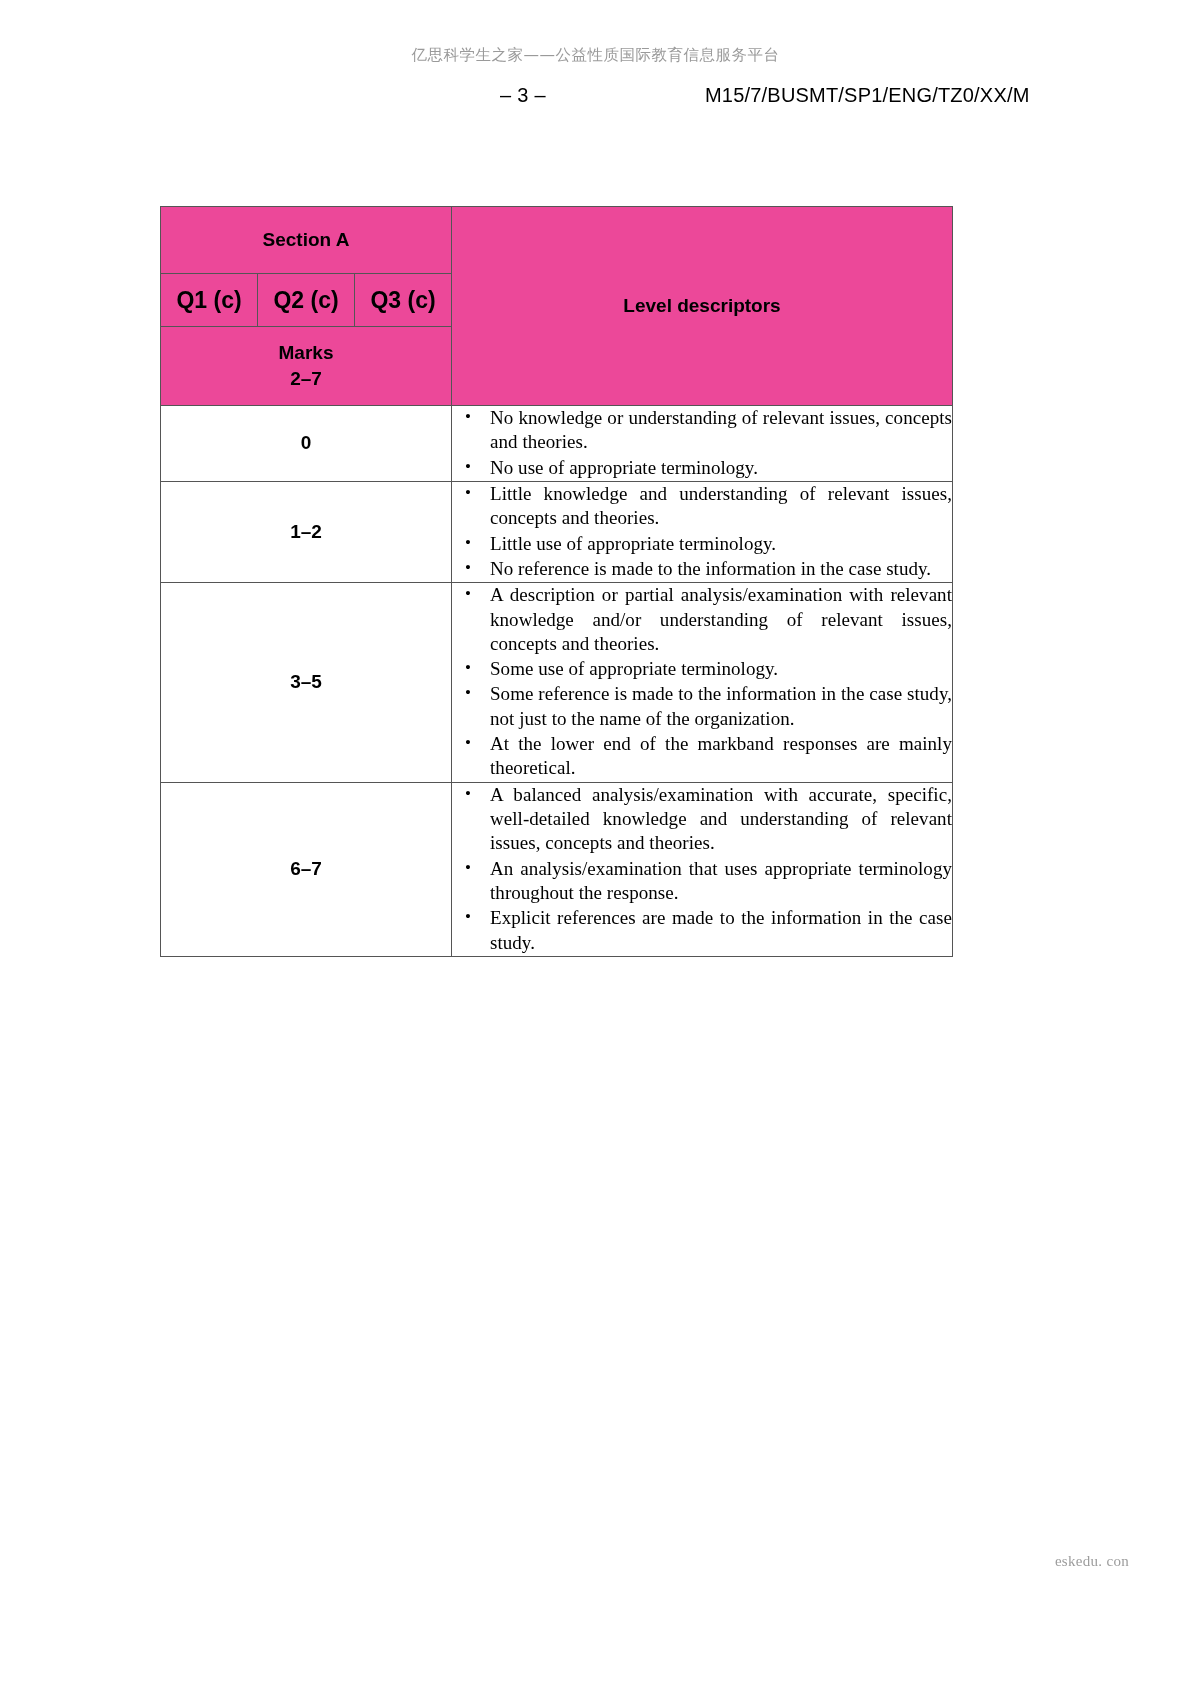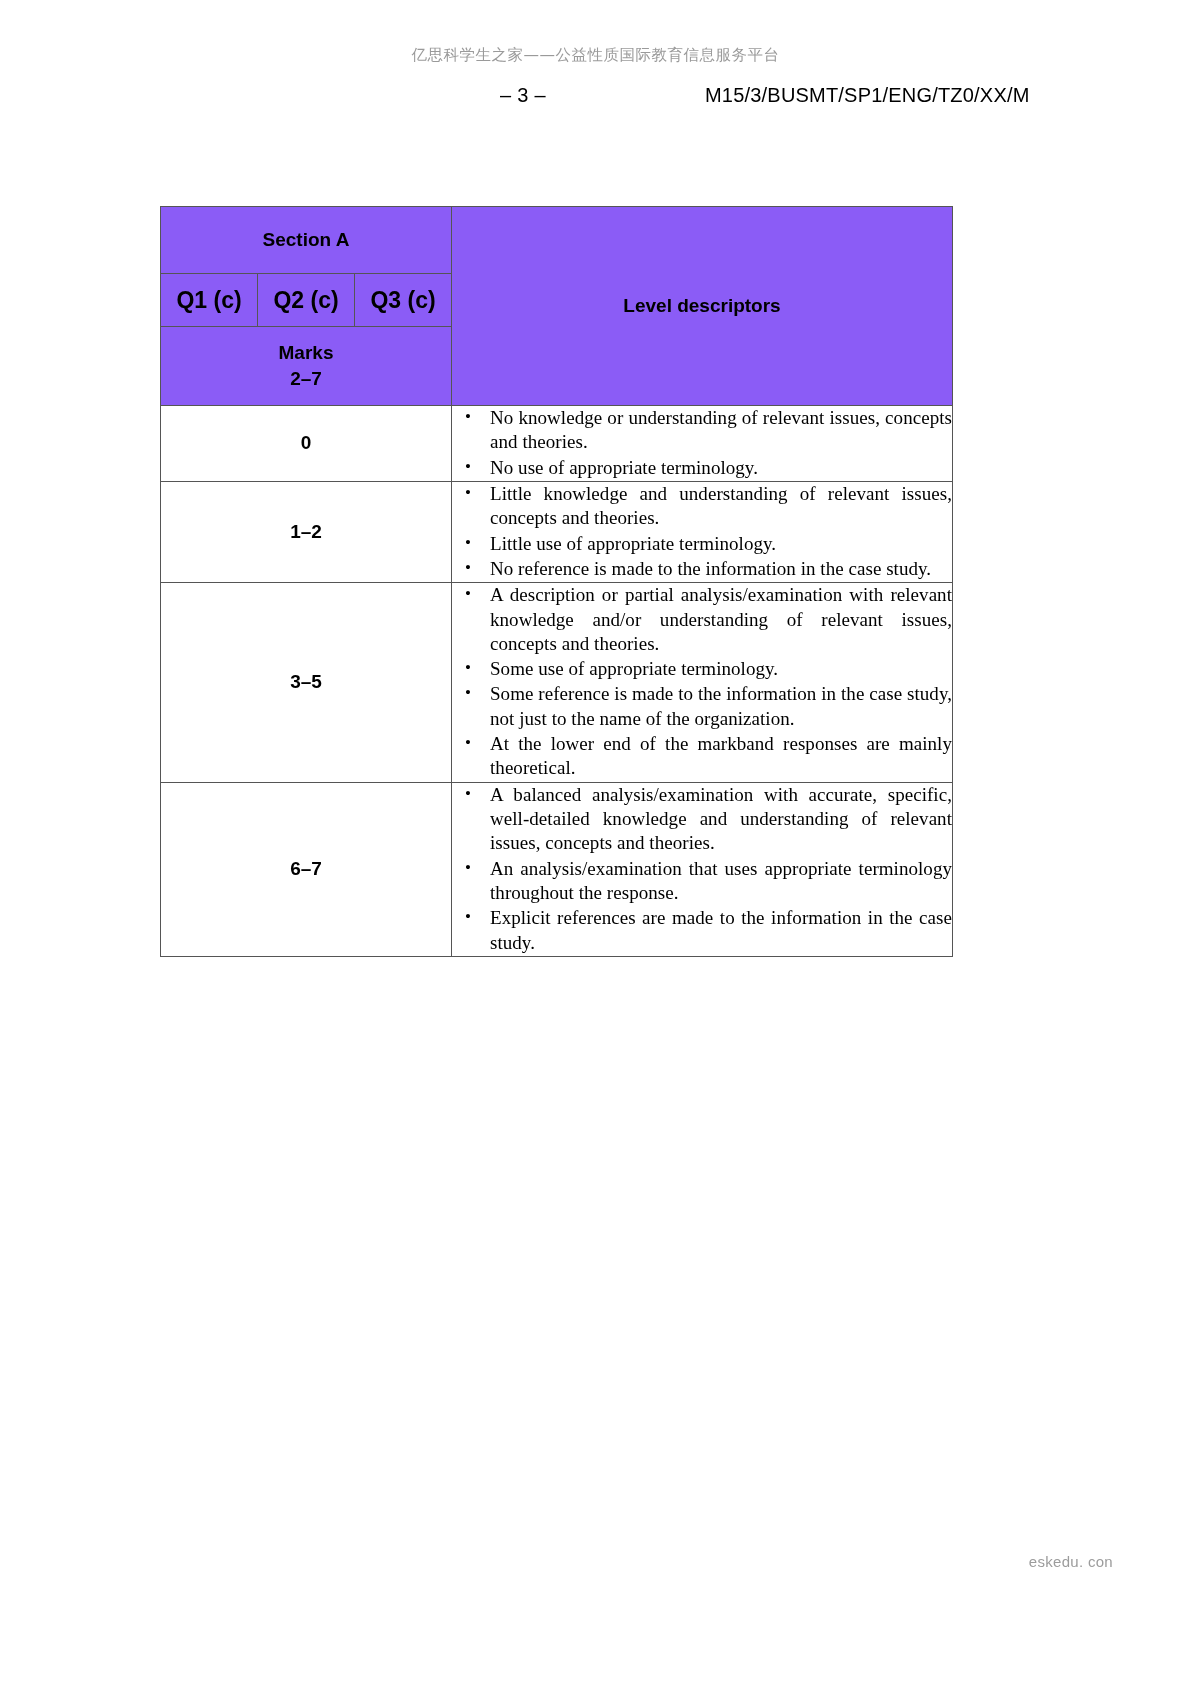--- a/index.html
+++ b/index.html
@@ -82,21 +82,21 @@
     border-collapse: collapse;
     table-layout: fixed;
   }
   .mb-table td, .mb-table th {
     border: 1px solid #555555;
     padding: 0;
     vertical-align: middle;
   }
 
   .hdr-cell {
-    background: #8b5cf6;
+    background: #ec4899;
     text-align: center;
     font-weight: bold;
     font-size: 19px;
   }
   .hdr-sectionA { height: 66px; }
   .hdr-q        { height: 52px; font-size: 23px; }
   .hdr-marks    { height: 78px; line-height: 1.35; }
   .hdr-level    { font-size: 19px; }
 
   .mark-cell {
@@ -137,38 +137,38 @@
     line-height: 1.4;
   }
 
   
   .footer-mark {
     position: absolute;
     top: 1553px;
     left: 0;
     width: 1191px;
     text-align: right;
-    padding-right: 78px;
+    padding-right: 62px;
     box-sizing: border-box;
-    font-family: Liberation Sans, sans-serif;
+    font-family: Liberation Serif, serif;
     font-size: 15px;
     color: #9c9c9c;
     letter-spacing: 0.3px;
   }
 </style>
 </head>
 <body>
 
 <div class="page">
 
   <div class="cn-watermark">亿思科学生之家——公益性质国际教育信息服务平台</div>
 
   <div class="runhead">
     <span class="pageno">– 3 –</span>
-    <span class="papercode">M15/3/BUSMT/SP1/ENG/TZ0/XX/M</span>
+    <span class="papercode">M15/7/BUSMT/SP1/ENG/TZ0/XX/M</span>
   </div>
 
 
   <table class="mb-table">
     <tbody>
       <tr>
         <td class="hdr-cell hdr-sectionA" colspan="3" style="width:290px;">Section A</td>
         <td class="hdr-cell hdr-level" rowspan="3" style="width:500px;">Level descriptors</td>
       </tr>
       <tr>

